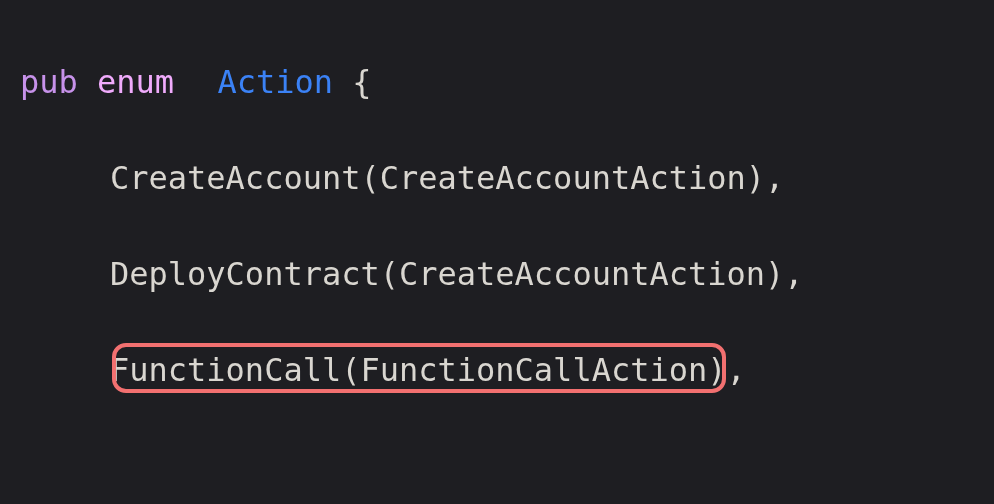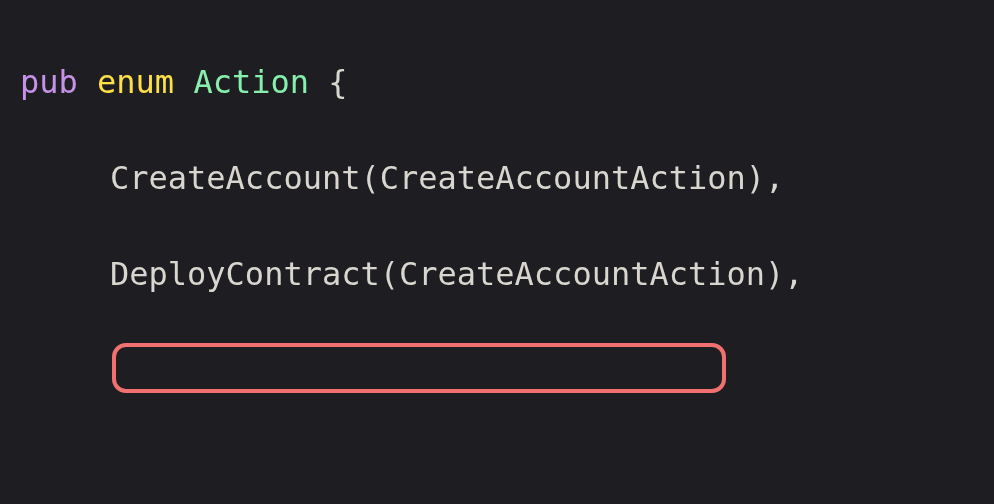--- a/index.html
+++ b/index.html
@@ -17,24 +17,25 @@
       width: 994px;
       height: 504px;
     }
     .code-block {
       white-space: pre;
     }
     .keyword-pub {
       color: #c792ea;
     }
     .keyword-enum {
-      color: #fde047;
+      color: #f0abfc;
     }
     .type-name {
-      color: #86efac;
+      color: #3b82f6;
+      margin-left: 24px;
     }
     .text {
       color: #d9d6d0;
       text-align: center;
     }
     .brace {
       color: #d9d6d0;
     }
     .indent {
       display: inline-block;
@@ -55,19 +56,19 @@
       pointer-events: none;
     }
   </style>
 </head>
 <body>
 
 <div class="code-block">
 <span class="line"><span class="keyword-pub">pub</span> <span class="keyword-enum">enum</span> <span class="type-name">Action</span> <span class="brace">{</span></span>
 <span class="line"><span class="indent"></span><span class="text">CreateAccount(CreateAccountAction),</span></span>
 <span class="line"><span class="indent"></span><span class="text">DeployContract(CreateAccountAction),</span></span>
-<span class="line"><span class="indent"></span><span class="highlight-box"></span></span>
+<span class="line"><span class="indent"></span><span class="text">FunctionCall(FunctionCallAction),</span><span class="highlight-box"></span></span>
 
 
 
 
 
 </div>
 
 </body></html>

